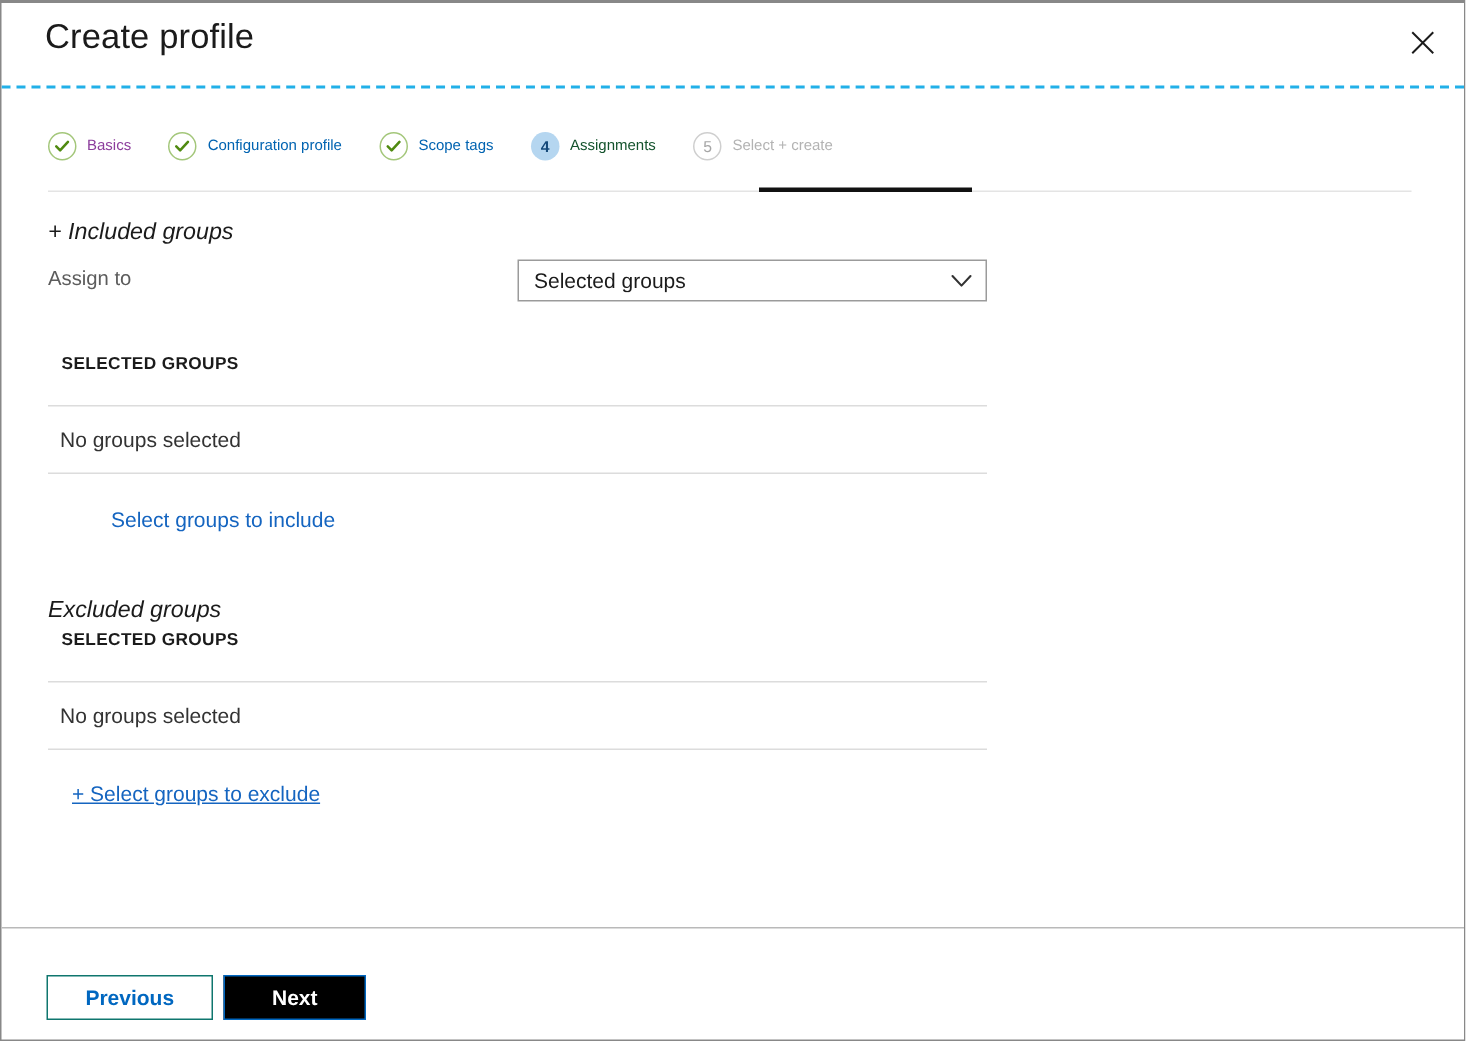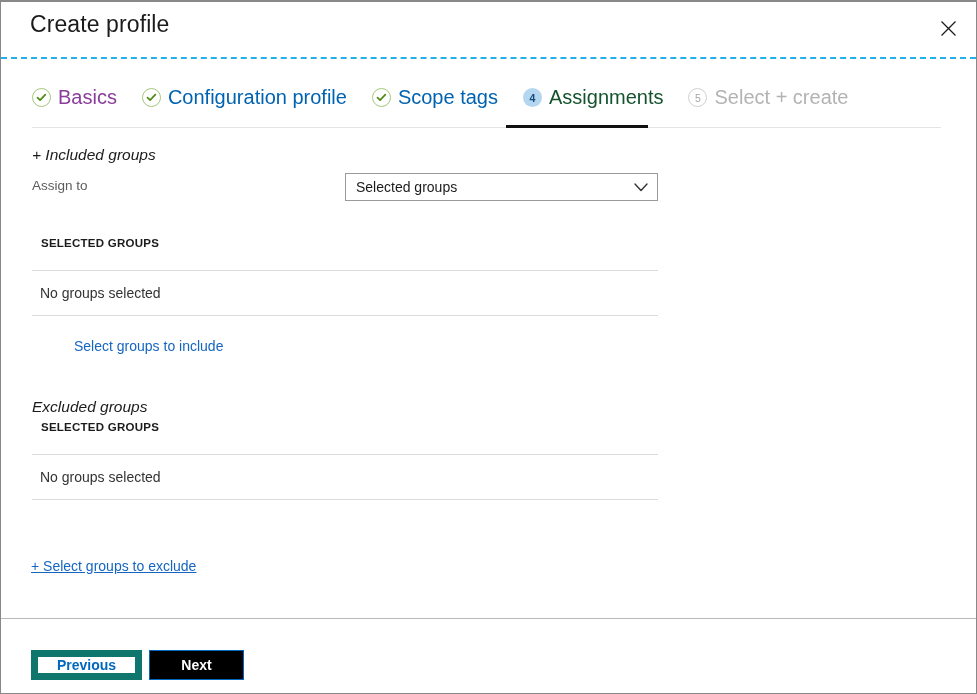--- a/index.html
+++ b/index.html
@@ -78,21 +78,21 @@
     align-items: center;
     gap: 7px;
     padding: 0 12px 9px 0;
     margin-right: 13px;
     cursor: pointer;
     white-space: nowrap;
     position: relative;
   }
   .tab:first-child { padding-left: 0; }
   .tab-label {
-    font-size: 20px;
+    font-size: 10px;
     line-height: 19px;
   }
   .tab.done .tab-label { color: #0063b1; }
   .tab.visited .tab-label { color: #8c3d9c; }
   .tab.current .tab-label { color: #14532d; }
   .tab.disabled .tab-label { color: #b3b3b3; }
   .tab.disabled { cursor: default; }
 
   .badge {
     width: 19px;
@@ -223,21 +223,21 @@
 
   .action-link {
     position: absolute;
     font-size: 14px;
     color: #1565c0;
     cursor: pointer;
     white-space: nowrap;
     text-decoration: none;
   }
   #include-link { left: 31px; top: 336px; margin-left: 42px; }
-  #exclude-link { left: 30px; top: 519px; text-decoration: underline; margin-top: 37px; }
+  #exclude-link { left: 47px; top: 519px; text-decoration: underline; }
 
   
   .footer-rule {
     position: absolute;
     left: 0;
     top: 616px;
     width: 100%;
     height: 1px;
     background: #b9b9b9;
   }
@@ -252,21 +252,21 @@
     display: flex;
     align-items: center;
     justify-content: center;
     padding: 0;
   }
   .btn-secondary {
     left: 30px;
     top: 648px;
     width: 111px;
     background: #ffffff;
-    border: 7px solid #0f766e;
+    border: 1px solid #0f766e;
     color: #0067c0;
   }
   .btn-primary {
     left: 148px;
     top: 648px;
     width: 95px;
     background: #000000;
     border: 1px solid #0067c0;
     color: #ffffff;
   }

